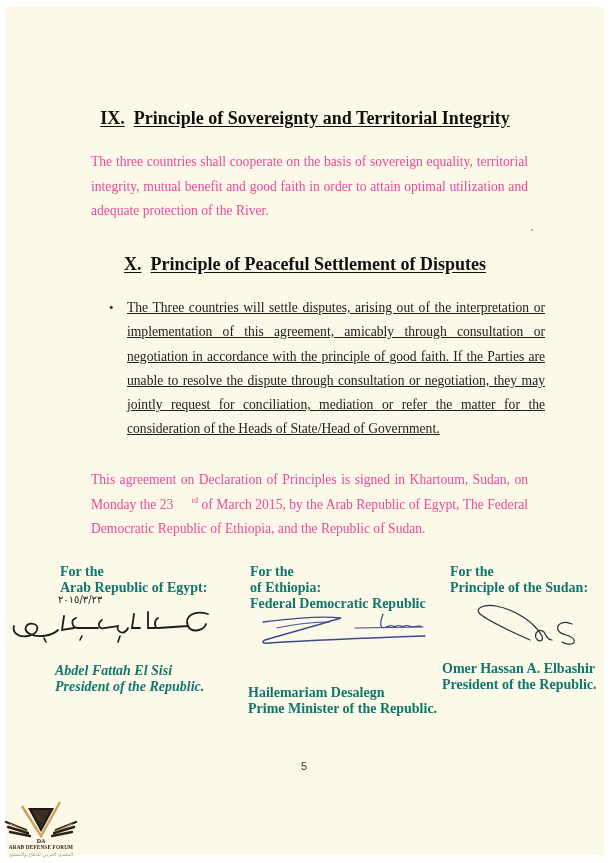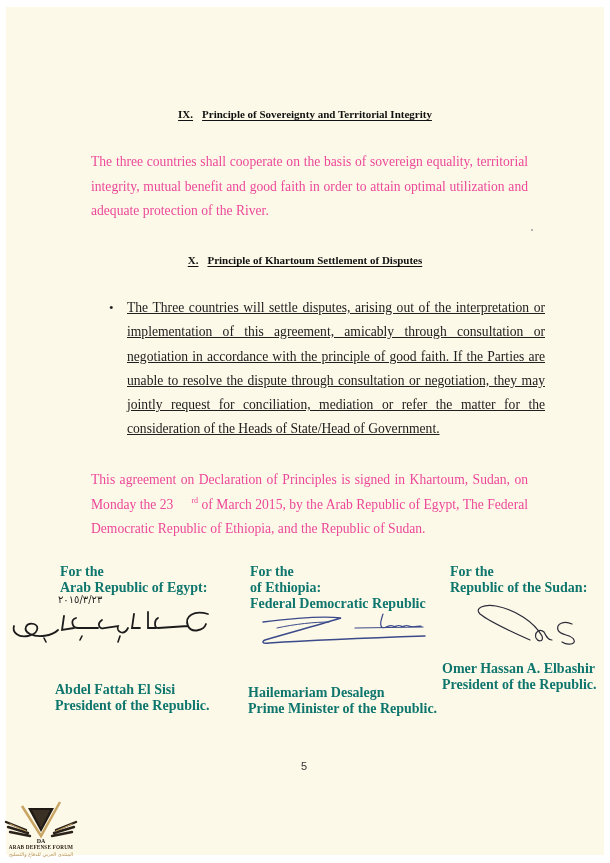--- a/index.html
+++ b/index.html
@@ -22,21 +22,21 @@
       width: 598px;
       height: 848px;
       background: #fdf9e8;
     }
     .heading {
       position: absolute;
       left: 0;
       width: 100%;
       text-align: center;
       font-weight: bold;
-      font-size: 11px;
+      font-size: 18px;
       text-decoration: underline;
       text-underline-offset: 2px;
       color: #111;
     }
     .heading .num { margin-right: 9px; }
     .para {
       position: absolute;
       left: 91px;
       width: 437px;
       font-size: 13.6px;
@@ -124,39 +124,39 @@
 <div class="page"></div>
 
 <div class="heading" style="top:108px;">
   <span class="num">IX.</span><span>Principle of Sovereignty and Territorial Integrity</span>
 </div>
 <div class="para" style="top:150px;">The three countries shall cooperate on the basis of sovereign equality, territorial integrity, mutual benefit and good faith in order to attain optimal utilization and adequate protection of the River.</div>
 
 <div class="speck"></div>
 
 <div class="heading" style="top:254px;">
-  <span class="num">X.</span><span>Principle of Khartoum Settlement of Disputes</span>
+  <span class="num">X.</span><span>Principle of Peaceful Settlement of Disputes</span>
 </div>
 <div class="bullet-para" style="top:296px;">
   <span class="bullet">•</span>
   <span class="btext">The Three countries will settle disputes, arising out of the interpretation or implementation of this agreement, amicably through consultation or negotiation in accordance with the principle of good faith. If the Parties are unable to resolve the dispute through consultation or negotiation, they may jointly request for conciliation, mediation or refer the matter for the consideration of the Heads of State/Head of Government.</span>
 </div>
 
 <div class="para" style="top:468px;"><span>This agreement on Declaration of Principles is signed in Khartoum, Sudan, on Monday the 23</span><sup>rd</sup><span> of March 2015, by the Arab Republic of Egypt, The Federal Democratic Republic of Ethiopia, and the Republic of Sudan.</span></div>
 
 <div class="sigblock" style="left:60px; top:564px; width:150px;">
   <div>For the</div>
   <div>Arab Republic of Egypt:</div>
 </div>
 <div style="position:absolute; left:58px; top:594px; font-family:'DejaVu Sans',sans-serif; font-size:10px; color:#1c1c1c; direction:rtl;">٢٠١٥/٣/٢٣</div>
 <svg class="sig-svg" style="left:8px; top:606px;" width="210" height="42" viewBox="0 0 210 42">
   <path d="M200 8 C186 4 176 10 180 20 C184 28 196 24 198 18 M180 20 L150 22 C146 22 146 14 150 12 M148 22 L140 22 L140 6 M132 22 L124 22 L126 8 M120 22 C116 30 108 26 110 20 L96 22 C92 24 88 18 94 14 M90 22 L70 22 C64 22 62 14 68 12 M66 22 L54 24 L56 10 M50 24 C44 30 30 32 22 28 C14 24 18 16 26 18 C32 20 30 28 20 30 C10 32 4 26 6 20" fill="none" stroke="#1c1c1c" stroke-width="1.8" stroke-linecap="round"></path>
   <path d="M112 30 L110 36 M74 30 L72 34 M36 32 L38 36" fill="none" stroke="#1c1c1c" stroke-width="1.6" stroke-linecap="round"></path>
 </svg>
-<div class="sigblock" style="left:55px; top:682px; width:170px;">
+<div class="sigblock" style="left:55px; top:663px; width:170px;font-style:italic;">
   <div>Abdel Fattah El Sisi</div>
   <div>President of the Republic.</div>
 </div>
 
 <div class="sigblock" style="left:250px; top:564px; width:185px;">
   <div>For the</div>
   <div>of Ethiopia:</div>
   <div>Federal Democratic Republic</div>
 </div>
 <svg class="sig-svg" style="left:255px; top:610px;" width="180" height="38" viewBox="0 0 180 38">
@@ -164,21 +164,21 @@
   <path d="M22 18 C40 14 60 12 74 12" fill="none" stroke="#3b4a8a" stroke-width="1" stroke-linecap="round"></path>
   <path d="M100 18 L168 17 M128 4 C126 10 124 16 128 18 C132 18 134 14 138 16 C140 18 142 14 146 16 C148 18 150 14 154 16 C158 18 162 16 166 16" fill="none" stroke="#3b4a8a" stroke-width="1.2" stroke-linecap="round"></path>
 </svg>
 <div class="sigblock" style="left:248px; top:661px; width:205px;margin-top:24px;">
   <div>Hailemariam Desalegn</div>
   <div>Prime Minister of the Republic.</div>
 </div>
 
 <div class="sigblock" style="left:450px; top:564px; width:150px;">
   <div>For the</div>
-  <div>Republic of the Sudan:</div>
+  <div>Principle of the Sudan:</div>
 </div>
 <svg class="sig-svg" style="left:472px; top:600px;" width="110" height="48" viewBox="0 0 110 48">
   <path d="M58 40 C40 32 18 22 8 14 C2 8 12 4 24 6 C44 10 62 22 70 36 C72 42 66 42 64 38 C62 32 68 28 72 32 C74 36 76 40 80 40" fill="none" stroke="#2c2c3a" stroke-width="1.2" stroke-linecap="round"></path>
   <path d="M100 24 C92 20 84 24 86 30 C88 36 100 34 102 40 C104 44 96 46 90 42" fill="none" stroke="#2c2c3a" stroke-width="1.2" stroke-linecap="round"></path>
 </svg>
 <div class="sigblock" style="left:442px; top:661px; width:168px;">
   <div>Omer Hassan A. Elbashir</div>
   <div>President of the Republic.</div>
 </div>
 

